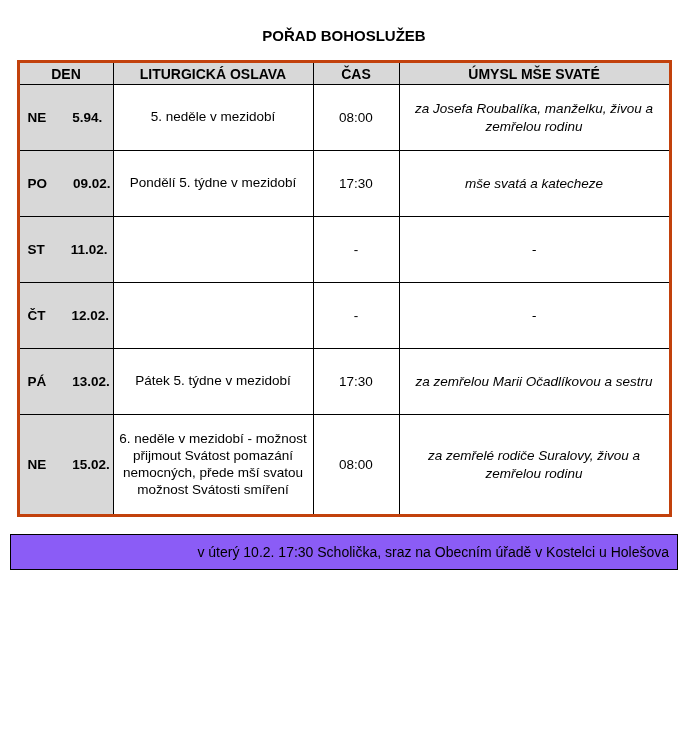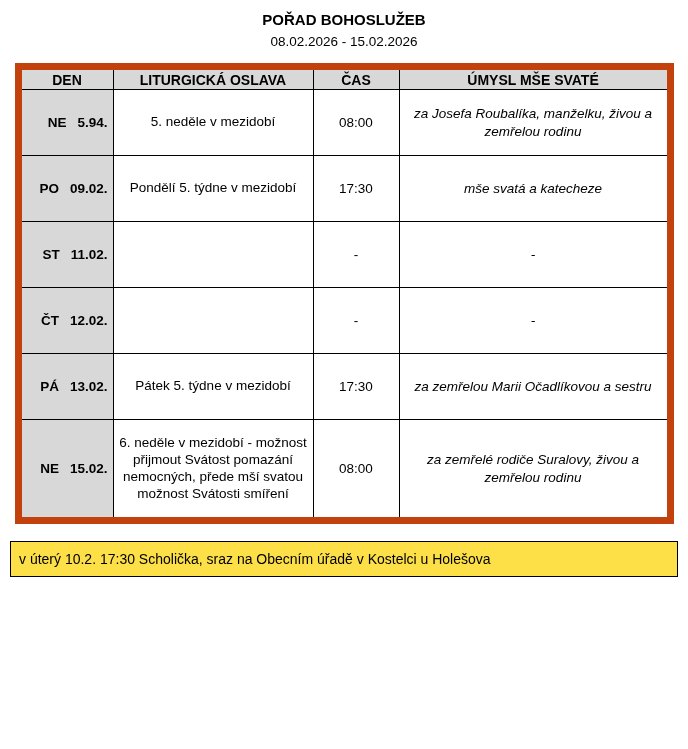--- a/index.html
+++ b/index.html
@@ -7,38 +7,38 @@
       margin: 0;
       padding: 0;
       background: #ffffff;
       width: 688px;
       height: 749px;
       font-family: "Liberation Sans", sans-serif;
       color: #000000;
     }
     .doc { width: 688px; }
 
-    .titles { text-align: center; padding-top: 10px; }
+    .titles { text-align: center; padding-top: 26px; }
     .title-line {
       font-size: 15px;
       font-weight: bold;
       line-height: 1.35;
     }
     .date-line {
       font-size: 13.5px;
       font-weight: normal;
       margin-top: 4px;
     }
 
     table.schedule {
       border-collapse: collapse;
       table-layout: fixed;
       width: 652px;
       margin: 14px auto 0 auto;
-      border: 7px solid #c2410c;
+      border: 3px solid #c2410c;
     }
     .schedule th, .schedule td {
       border: 1px solid #000000;
       padding: 2px 5px;
       font-size: 13.5px;
       text-align: center;
       vertical-align: middle;
       overflow: hidden;
     }
     .schedule th {
@@ -55,43 +55,42 @@
 
     tr.body-row { height: 66px; }
     tr.body-row.tall { height: 101px; }
 
     td.den-cell {
       background: #d8d8d8;
       font-weight: bold;
       text-align: left;
       padding-left: 8px;
     }
-    .den-inner { display: flex; gap: 11px; align-items: center; justify-content: flex-end; }
+    .den-inner { display: flex; gap: 26px; align-items: center; }
 
     td.celebration-cell { line-height: 1.25; }
     td.intention-cell { line-height: 1.3; font-style: italic; }
 
     .footer-bar {
       width: 668px;
       margin: 17px auto 0 auto;
       border: 1px solid #000000;
-      background: #fde047;
+      background: #8b5cf6;
       font-size: 14px;
       padding: 9px 8px;
-      text-align: left;
+      text-align: right;
     }
   </style>
 </head>
 <body>
 
 <div class="doc">
 
   <div class="titles">
     <div class="title-line">POŘAD BOHOSLUŽEB</div>
-    <div class="date-line">08.02.2026 - 15.02.2026</div>
   </div>
 
   <table class="schedule">
     <colgroup>
       <col class="col-den">
         <col class="col-oslava">
         <col class="col-cas">
         <col class="col-umysl">
     </colgroup>
     <thead>

